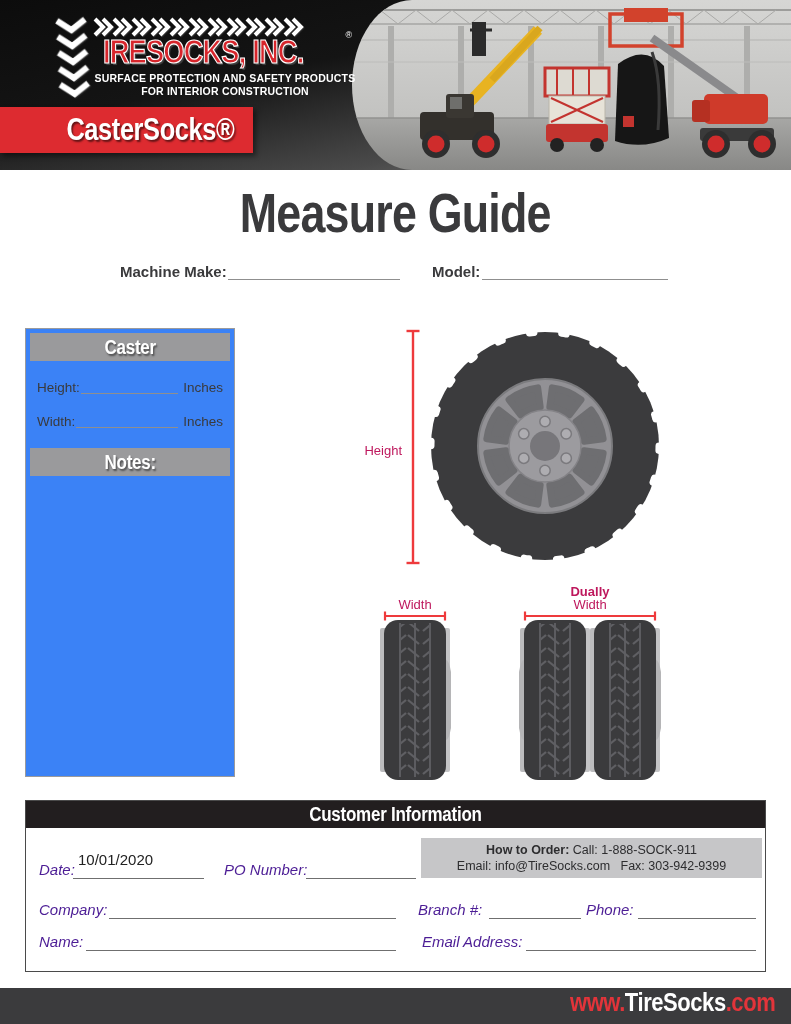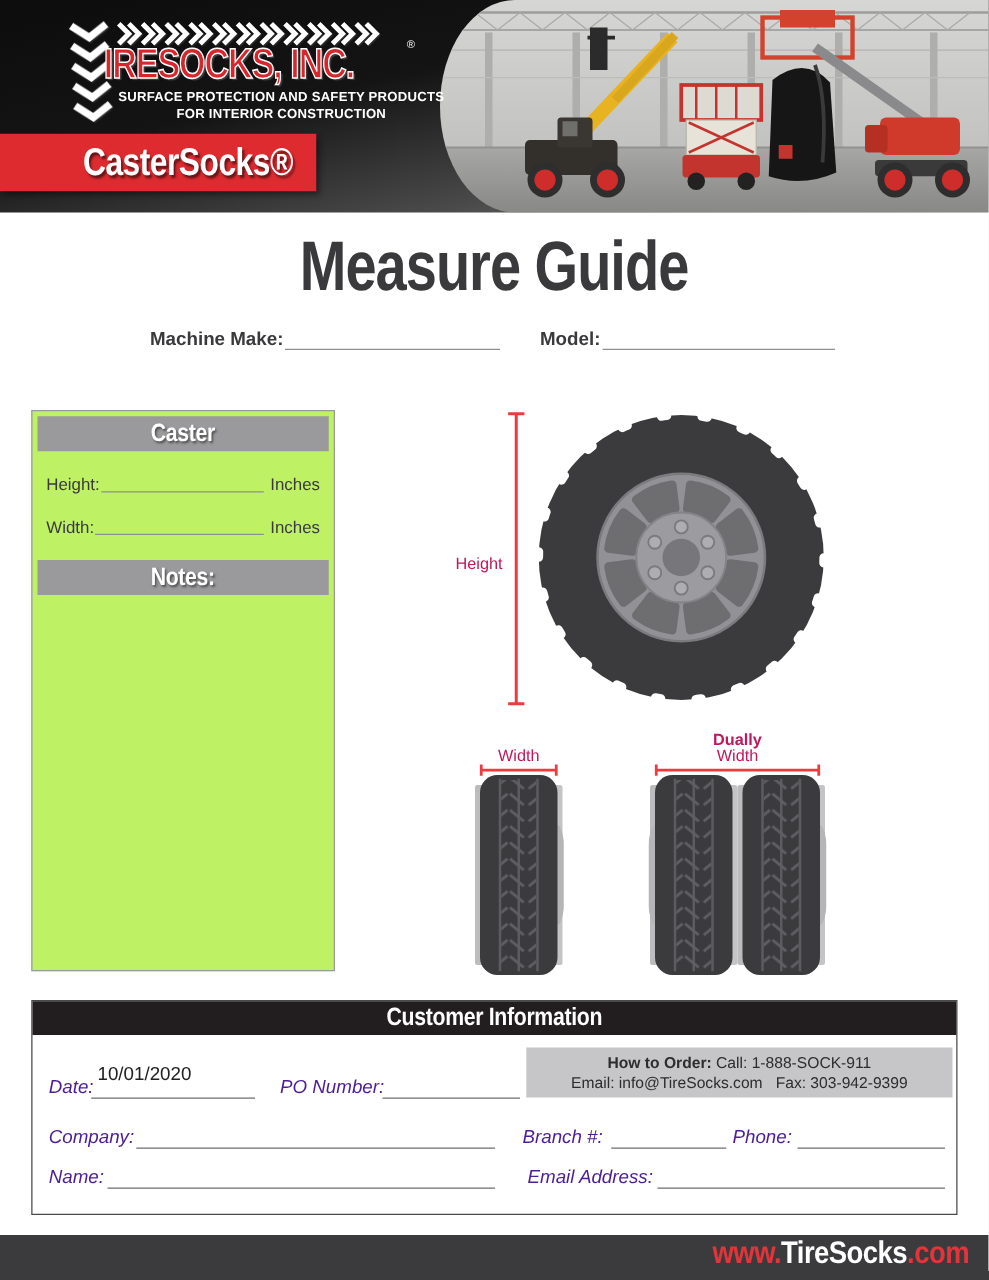--- a/index.html
+++ b/index.html
@@ -9,21 +9,21 @@
   
   .hdr { position:absolute; left:0; top:0; width:791px; height:170px;
          background:linear-gradient(168deg,#0c0c0c 0%,#141414 38%,#4a4a4a 72%,#8e8e8c 100%); }
   .photo { position:absolute; left:352px; top:0; width:439px; height:170px;
            border-radius:60px 0 0 60px / 85px 0 0 85px; overflow:hidden; }
   .photo svg { display:block; }
 
   .logo { position:absolute; left:55px; top:12px; width:270px; height:95px; }
   .chevrow { position:absolute; left:38px; top:4px; filter:drop-shadow(1px 1px 0 #2a2a2a); }
   .track-t { position:absolute; left:0px; top:4px; transform:rotate(-3deg); filter:drop-shadow(1px 1px 0 #2a2a2a); }
-  .brand { position:absolute; left:28px; top:20px; white-space:nowrap; }
+  .brand { position:absolute; left:48px; top:20px; white-space:nowrap; }
   .brand-text { display:inline-block; transform:scaleX(.8); transform-origin:left center;
         font-size:34px; font-weight:bold; letter-spacing:-1px; color:#d7262c;
         -webkit-text-stroke:1.2px #ffffff; text-shadow:2px 2px 1px rgba(70,70,70,.9); }
   .brand-reg { position:absolute; top:-2px; margin-left:-8px; font-size:9px; color:#fff; }
   .tagline { position:absolute; left:30px; width:280px; text-align:center; color:#fff;
              font-size:10.5px; font-weight:bold; letter-spacing:.2px; white-space:nowrap; }
   .tag1 { top:60px; } .tag2 { top:73px; }
 
   .caster-banner { position:absolute; left:0; top:107px; width:253px; height:46px;
         background:#dd2b30; box-shadow:3px 3px 5px rgba(0,0,0,.45);
@@ -35,22 +35,22 @@
   
   .title { position:absolute; left:0; top:180px; width:791px; text-align:center; }
   .title span { display:inline-block; transform:scaleX(.8); transform-origin:center;
         font-size:56px; font-weight:bold; letter-spacing:-1px; color:#3a3a3c; white-space:nowrap; }
   .abs { position:absolute; }
   .flabel { font-size:15px; color:#3a3a3c; white-space:nowrap; }
   .flabel.b { font-weight:bold; }
   .uline { border-bottom:1.5px solid #8f8f8f; height:20px; font-size:14px; color:#222; }
 
   
-  .caster-box { position:absolute; left:25px; top:328px; width:243px; height:449px;
-        background:#bef264; border:1.5px solid #9a9a9c; }
+  .caster-box { position:absolute; left:25px; top:328px; width:210px; height:449px;
+        background:#3b82f6; border:1.5px solid #9a9a9c; }
   .gray-bar { margin:4px 4px 0 4px; height:28px; background:#9a9a9c;
         display:flex; align-items:center; justify-content:center; }
   .gray-bar span { display:inline-block; transform:scaleX(.85); font-size:20px; font-weight:bold;
         color:#fff; letter-spacing:-.3px; text-shadow:1.5px 1.5px 2px rgba(0,0,0,.5); }
   .cfield { display:flex; align-items:flex-end; padding:0 11px; margin-top:17px; }
   .cfield .lab, .cfield .unit { font-size:13.5px; color:#3a3a3c; white-space:nowrap; }
   .cfield .val { flex:1; border-bottom:1px solid #8f8f8f; height:16px; margin:0 5px 1px 1px;
         font-size:13px; color:#222; }
   .caster-box .gray-bar.notes { margin-top:19px; }
   .notes-area { height:290px; padding:6px 10px; font-size:13px; color:#222; }

